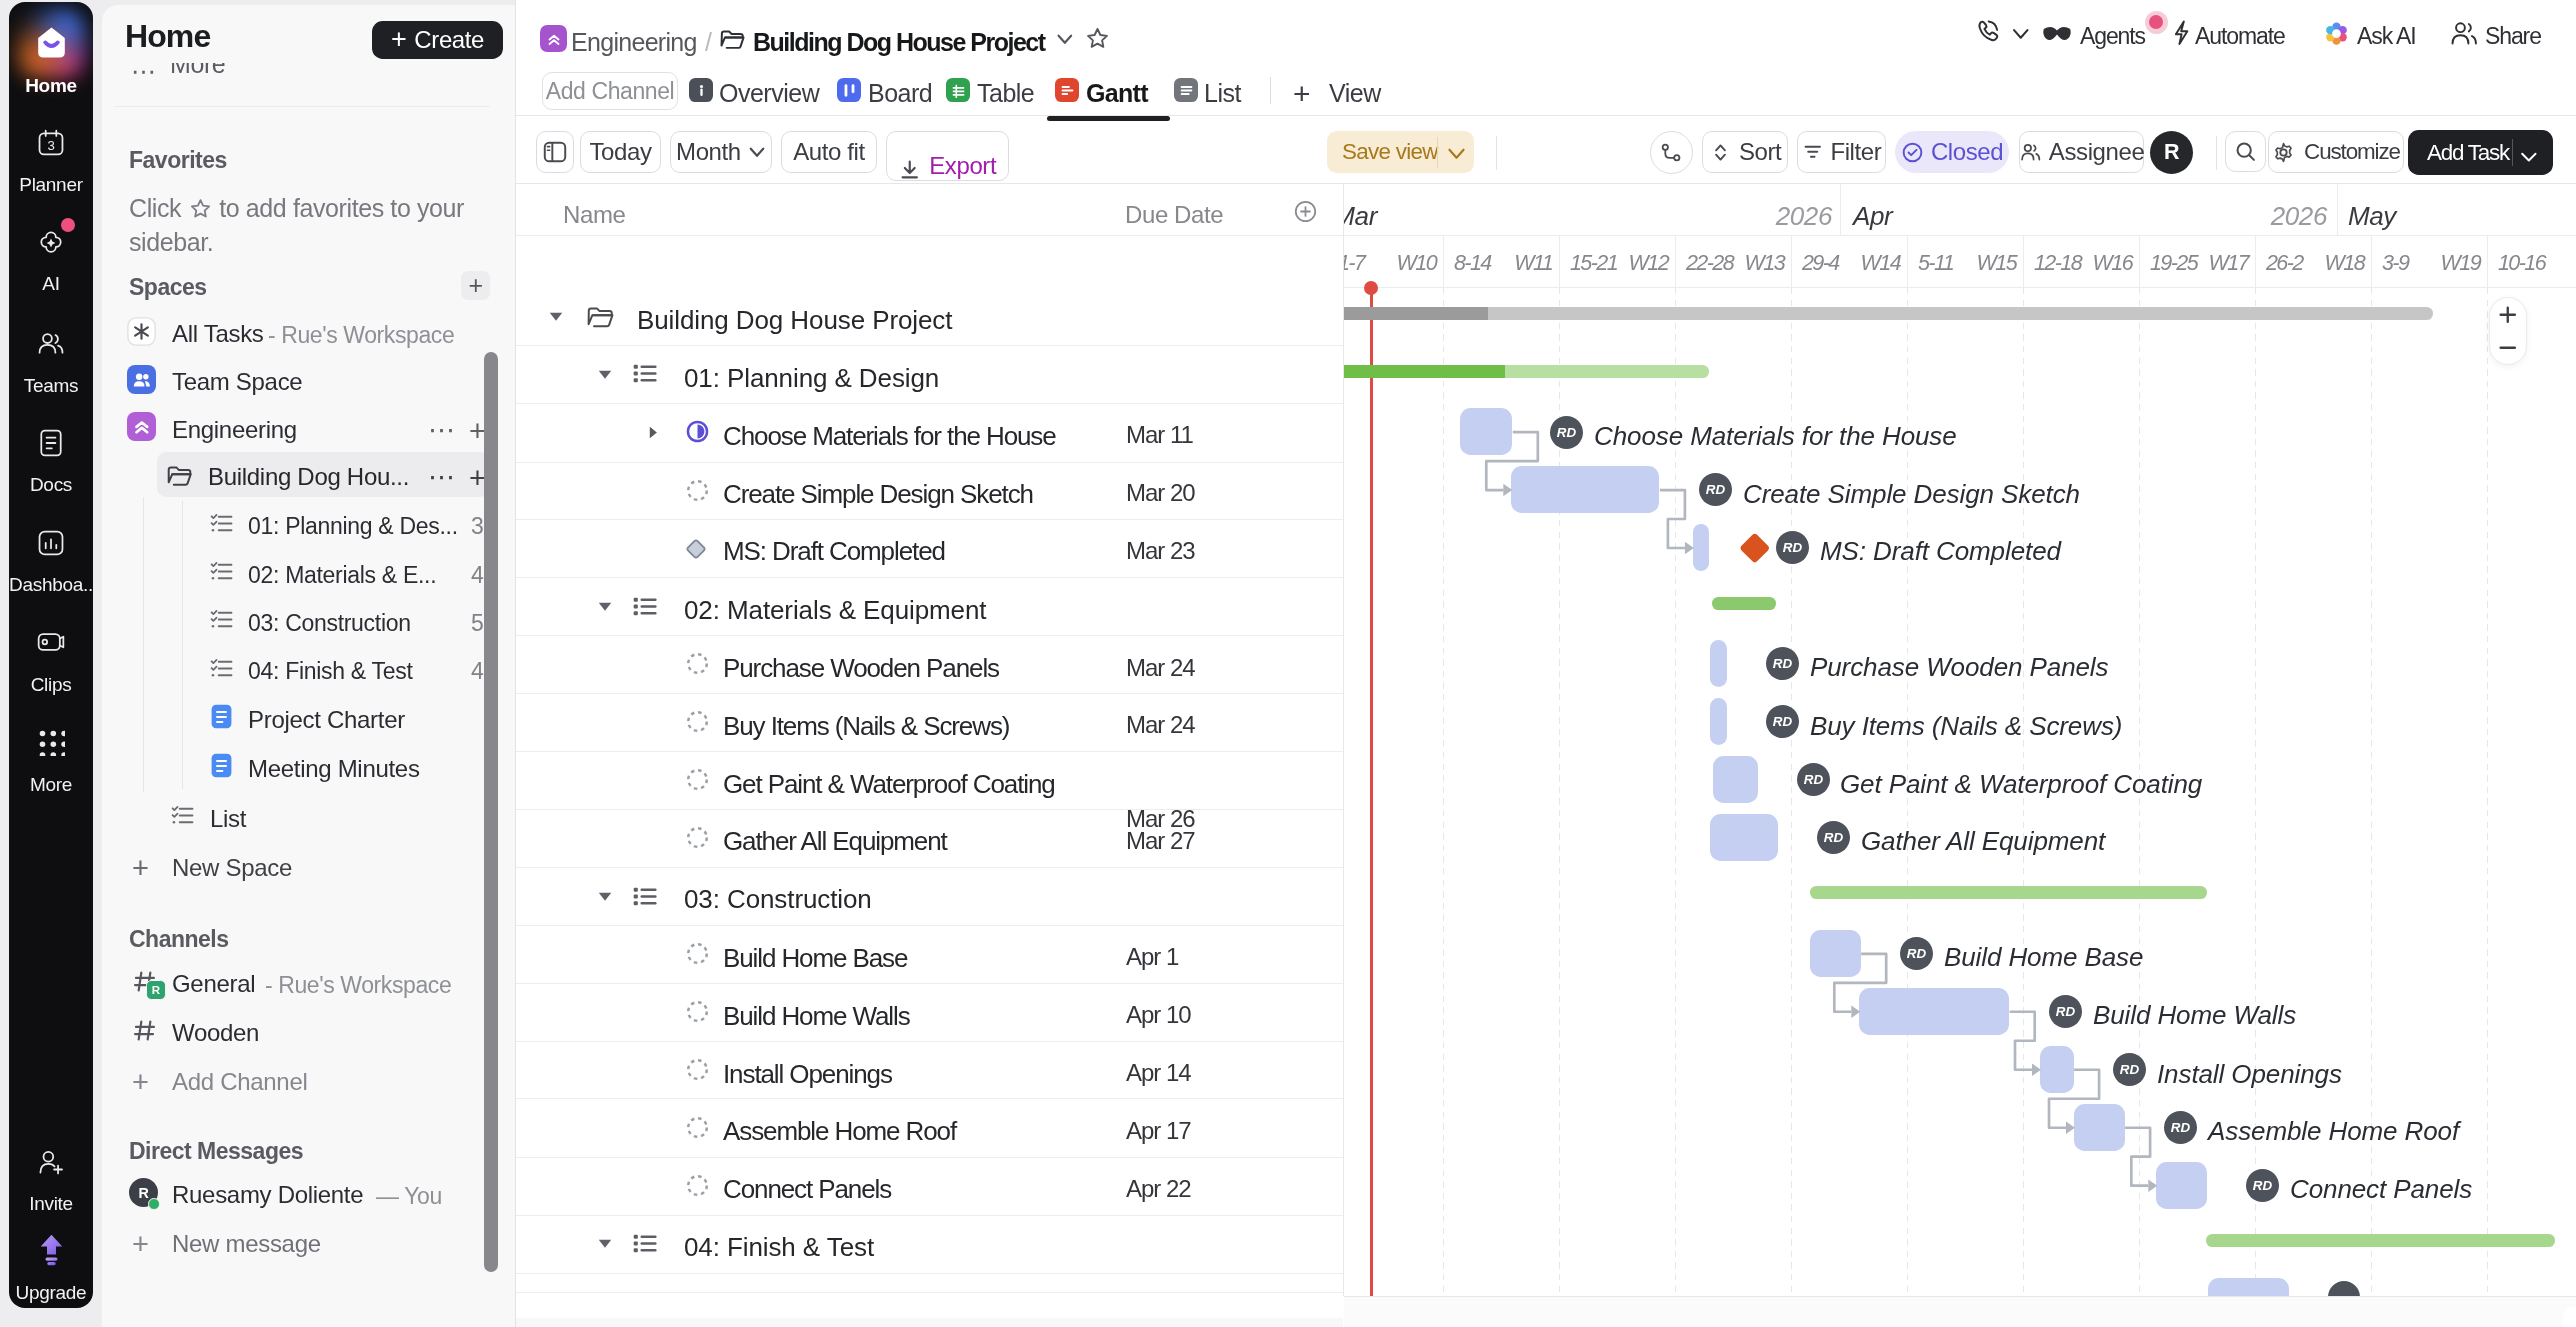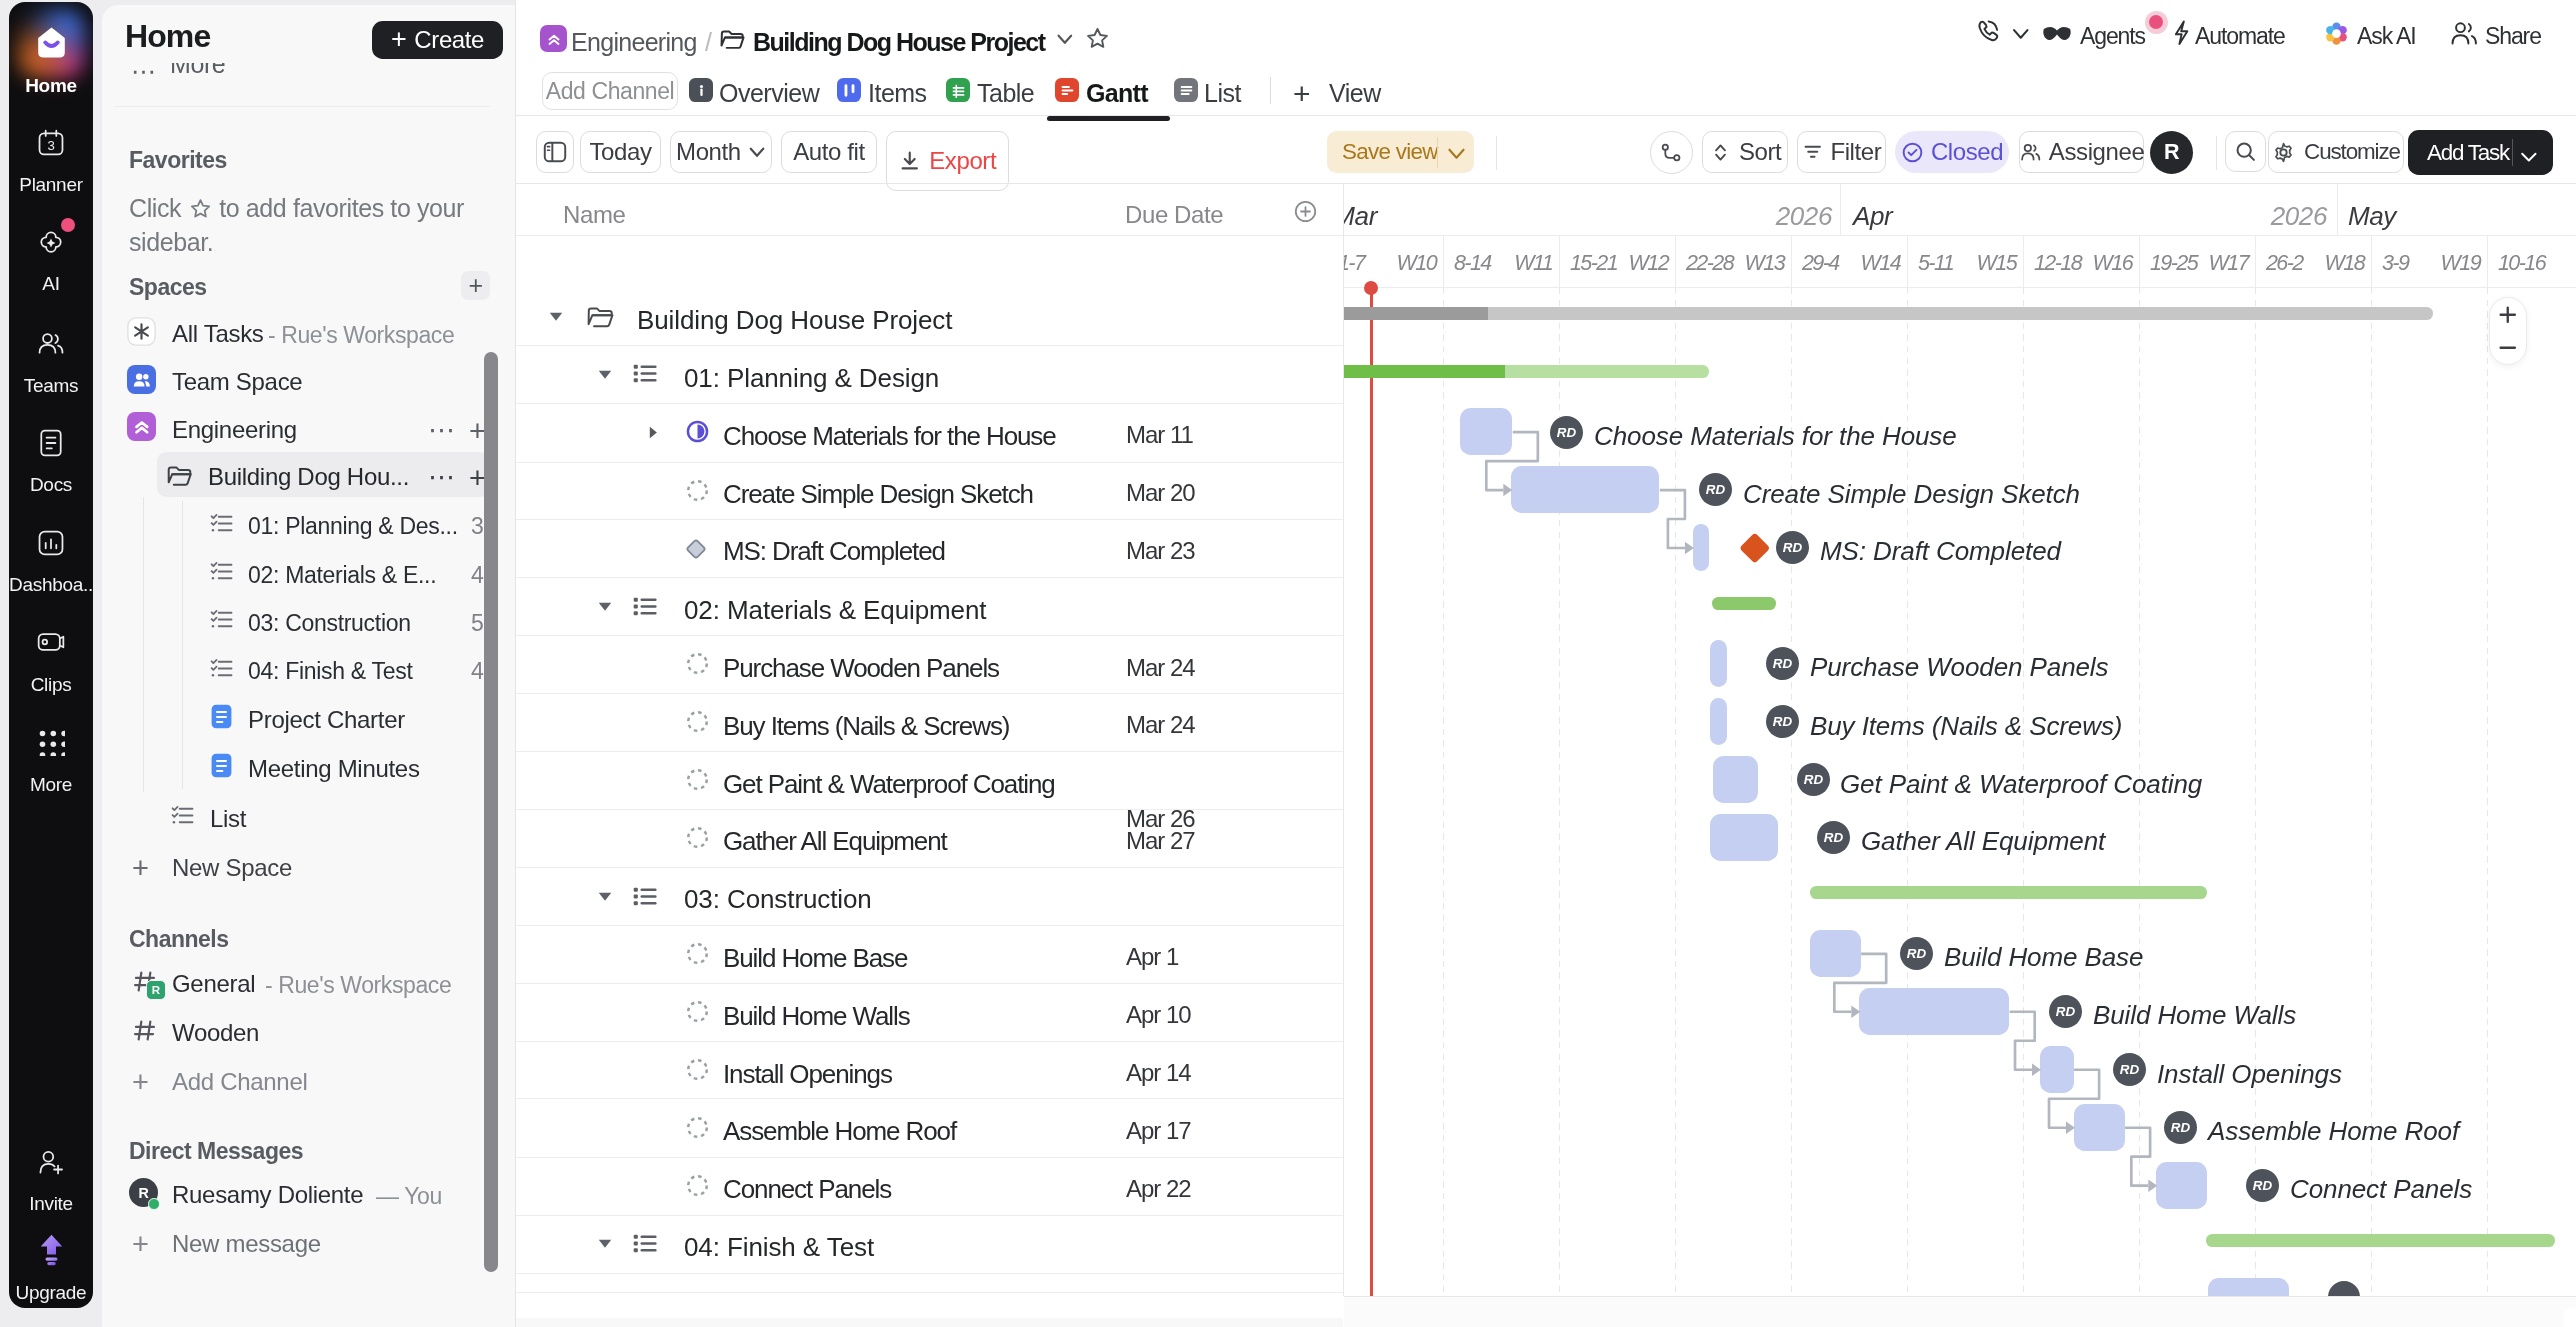--- a/index.html
+++ b/index.html
@@ -309,21 +309,21 @@
       <circle cx="8.5" cy="4" r="1.8" fill="#fff"></circle>
       <path d="M8.5 7.5 v6" stroke="#fff" stroke-width="2.6" stroke-linecap="round"></path>
     </svg>
   </div>
 <div class="a " style="left:719px;top:81px;font-size:25px;color:#3c3d43;font-weight:400;letter-spacing:-0.5px;white-space:nowrap;line-height:1;">Overview</div>
 <div class="a " style="left:837px;top:78px;width:24px;height:24px;background:#4f6bed;border-radius:6.3px;display:flex;align-items:center;justify-content:center;">
     <svg width="15" height="15" viewBox="0 0 17 17" fill="none">
       <path d="M4.5 3 v11 M12.5 3 v7" stroke="#fff" stroke-width="3.2" stroke-linecap="round"></path>
     </svg>
   </div>
-<div class="a " style="left:868px;top:81px;font-size:25px;color:#3c3d43;font-weight:400;letter-spacing:-0.5px;white-space:nowrap;line-height:1;">Items</div>
+<div class="a " style="left:868px;top:81px;font-size:25px;color:#3c3d43;font-weight:400;letter-spacing:-0.5px;white-space:nowrap;line-height:1;">Board</div>
 <div class="a " style="left:946px;top:78px;width:24px;height:24px;background:#2fa14f;border-radius:6.3px;display:flex;align-items:center;justify-content:center;">
     <svg width="15" height="15" viewBox="0 0 17 17" fill="none">
       <path d="M2 5.5 h13 M2 9.5 h13 M2 13.5 h13 M6 2 v15" stroke="#fff" stroke-width="1.8"></path>
     </svg>
   </div>
 <div class="a " style="left:977px;top:81px;font-size:25px;color:#3c3d43;font-weight:400;letter-spacing:-0.5px;white-space:nowrap;line-height:1;">Table</div>
 <div class="a " style="left:1055px;top:78px;width:24px;height:24px;background:#e0452e;border-radius:6.3px;display:flex;align-items:center;justify-content:center;">
     <svg width="15" height="15" viewBox="0 0 17 17" fill="none">
       <path d="M3 4.5 h7 M3 8.5 h11 M3 12.5 h5" stroke="#fff" stroke-width="2.4" stroke-linecap="round"></path>
     </svg>
@@ -347,21 +347,21 @@
       <path d="M5 7.5 h2.5 M5 11.5 h2.5" stroke="#4a4b50" stroke-width="1.8" stroke-linecap="round"></path>
     </svg>
   </div>
 <div class="a " style="left:580px;top:131px;width:81px;height:42px;border:0.9px solid #dcdce0;border-radius:9.8px;background:#fff;display:flex;align-items:center;justify-content:center;font-size:24px;color:#3c3d43;letter-spacing:-0.4px;">Today</div>
 <div class="a " style="left:670px;top:131px;width:102px;height:42px;border:0.9px solid #dcdce0;border-radius:9.8px;background:#fff;display:flex;align-items:center;justify-content:center;font-size:24px;color:#3c3d43;letter-spacing:-0.4px;">Month<span style="margin-left:7.2px;display:inline-flex;">
       <svg width="18" height="12.5" viewBox="0 0 20 14" fill="none">
         <path d="M3 3 l7 8 7 -8" stroke="#4a4b50" stroke-width="2.4" fill="none" stroke-linecap="round" stroke-linejoin="round"></path>
       </svg>
     </span></div>
 <div class="a " style="left:781px;top:131px;width:96px;height:42px;border:0.9px solid #dcdce0;border-radius:9.8px;background:#fff;display:flex;align-items:center;justify-content:center;font-size:24px;color:#3c3d43;letter-spacing:-0.4px;">Auto fit</div>
-<div class="a " style="left:886px;top:131px;width:123px;height:60px;border:0.9px solid #dcdce0;border-radius:9.8px;background:#fff;display:flex;align-items:center;justify-content:center;font-size:24px;color:#ef4444;letter-spacing:-0.4px;"><span style="display:inline-flex;margin-right:9px;">
+<div class="a " style="left:886px;top:131px;width:123px;height:50px;border:0.9px solid #dcdce0;border-radius:9.8px;background:#fff;display:flex;align-items:flex-end;justify-content:center;font-size:24px;color:#a21caf;letter-spacing:-0.4px;"><span style="display:inline-flex;margin-right:9px;">
       <svg width="21.5" height="21.5" viewBox="0 0 24 24" fill="none">
         <path d="M12 3 v12 M6.5 10 l5.5 5.5 L17.5 10 M4 20.5 h16" stroke="#4a4b50" stroke-width="2.4" fill="none" stroke-linecap="round" stroke-linejoin="round"></path>
       </svg>
     </span>Export</div>
 <div class="a " style="left:1327px;top:131px;width:147px;height:42px;background:#f8ecd4;border-radius:9.8px;display:flex;align-items:center;font-size:22.4px;color:#a8781c;letter-spacing:-0.7px;">
     <span style="margin-left:15px;">Save view</span>
   </div>
 <div class="a " style="left:1437px;top:137px;width:0.9px;height:31px;background:#e7d6ae;"></div>
 <div class="a" style="left:1445px;top:147px;">
     <svg width="23" height="14.3" viewBox="0 0 26 16" fill="none">

